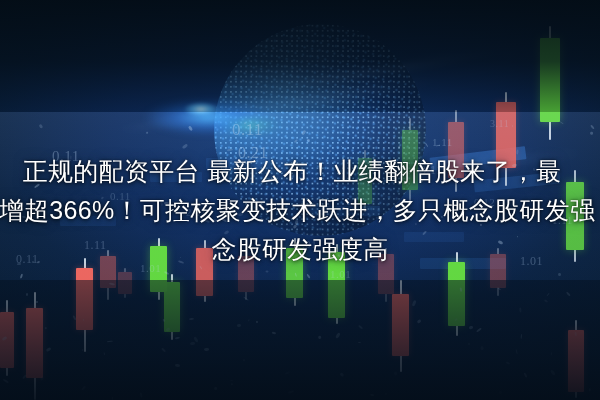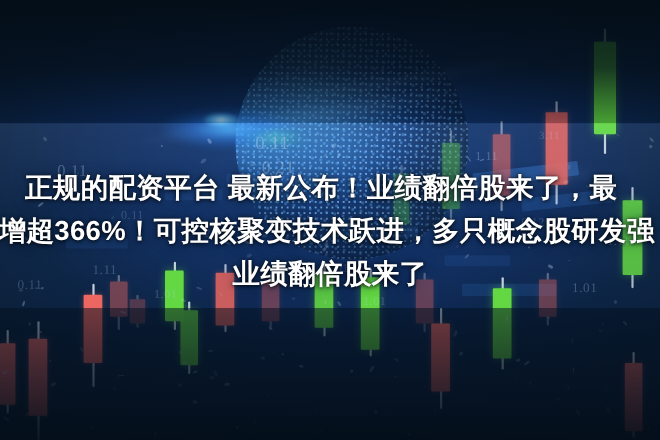--- a/index.html
+++ b/index.html
@@ -123,21 +123,21 @@
   }
 
   
   .speck{position:absolute;background:rgba(205,228,250,.55);border-radius:50%;}
 
   
   .headline{
     position:absolute;left:0;top:152px;width:600px;
     text-align:center;
     color:#ffffff;
-    font-weight:700;
+    font-weight:400;
     font-size:25px;
     line-height:39px;
     letter-spacing:.3px;
     white-space:nowrap;
     text-shadow:
       0 0 2px rgba(0,0,0,.55),
       0 1px 4px rgba(0,0,0,.75),
       0 0 12px rgba(8,24,48,.65);
   }
   .headline .ln{display:block;}
@@ -416,16 +416,16 @@
       <span class="num" style="left: 186px; top: 206px; font-size: 11px; color: rgba(196, 222, 250, 0.22);">2.11</span>
     </div>
 
   <div class="layer band-top"></div>
   <div class="layer band-mid"></div>
   <div class="layer band-bot"></div>
 
   <div class="headline">
     <span class="ln ln1">正规的配资平台 最新公布！业绩翻倍股来了，最</span>
     <span class="ln ln2">增超366%！可控核聚变技术跃进，多只概念股研发强</span>
-    <span class="ln ln3">业绩翻倍股来了</span>
+    <span class="ln ln3">念股研发强度高</span>
   </div>
 
 </div>
 
 </body></html>

